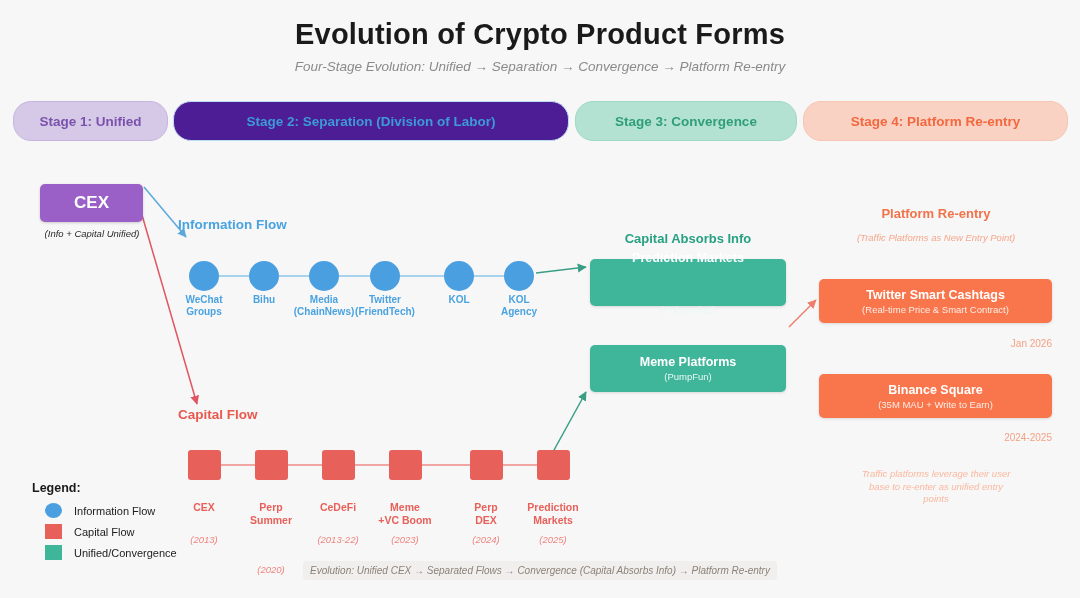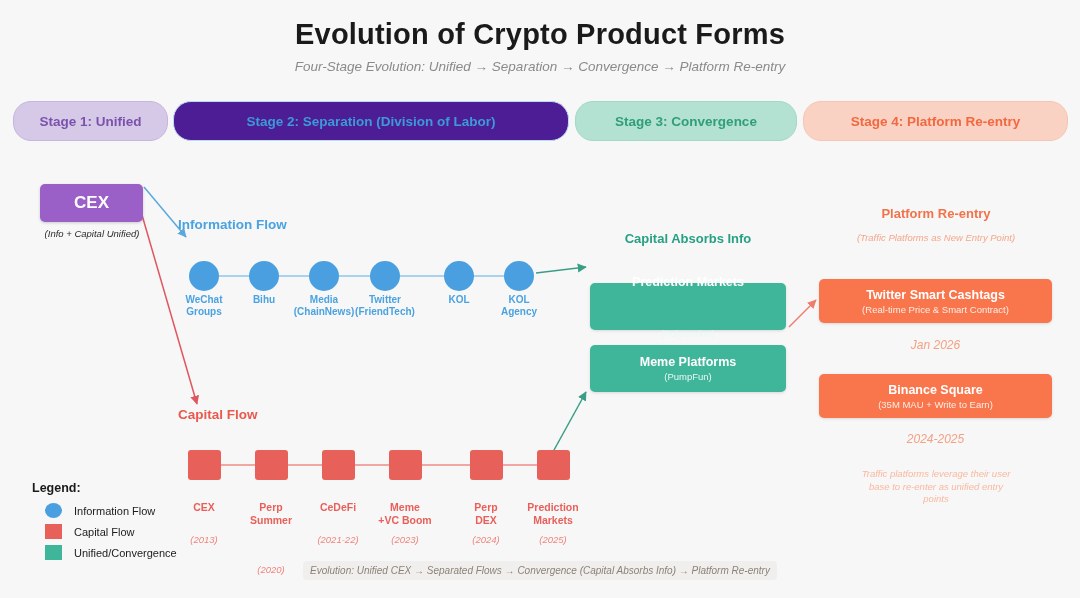--- a/index.html
+++ b/index.html
@@ -124,21 +124,21 @@
     background: #3fb59a;
     border-radius: 5px;
     box-sizing: border-box;
     display: flex; flex-direction: column;
     align-items: center; justify-content: center;
     color: #ffffff;
     box-shadow: 0 1px 3px rgba(0,0,0,.12);
   }
   .teal-box .t-main { font-size: 12.5px; font-weight: bold; }
   .teal-box .t-sub  { font-size: 9.5px; margin-top: 2px; color: #e9f8f4; }
-  #teal-prediction { top: 283px; gap: 37px; }
+  #teal-prediction { top: 259px; gap: 37px; }
   #teal-meme       { top: 345px; }
 
   
   #reentry-header {
     left: 820px; top: 206px; width: 232px;
     text-align: center;
     font-size: 13px; font-weight: bold; color: #f2724a;
   }
   #reentry-sub {
     left: 810px; top: 232px; width: 252px;
@@ -154,22 +154,22 @@
     color: #ffffff;
     box-shadow: 0 1px 3px rgba(0,0,0,.12);
   }
   .orange-box .o-main { font-size: 12.5px; font-weight: bold; }
   .orange-box .o-sub  { font-size: 9.5px; margin-top: 2px; color: #fdece4; text-align: center; }
   #orange-twitter { top: 279px; }
   #orange-binance { top: 374px; }
 
   .orange-date {
     width: 233px; left: 819px;
-    text-align: center;
-    font-size: 12px; font-style: italic; color: #f4a184;
+    text-align: right;
+    font-size: 10px; color: #f4a184;
   }
   #date-twitter { top: 338px; }
   #date-binance { top: 432px; }
 
   #reentry-note {
     left: 855px; top: 468px; width: 162px;
     text-align: center;
     font-size: 9.5px; font-style: italic; color: #fab89f;
     line-height: 12.5px;
   }
@@ -319,21 +319,21 @@
     <div>Perp</div>
     <div>DEX</div>
   </div>
   <div class="abs cap-node-label" style="left:553px">
     <div>Prediction</div>
     <div>Markets</div>
   </div>
 
   <div class="abs cap-node-year" style="left:204px; top:534px">(2013)</div>
   <div class="abs cap-node-year" style="left:271px; top:564px">(2020)</div>
-  <div class="abs cap-node-year" style="left:338px; top:534px">(2021-22)</div>
+  <div class="abs cap-node-year" style="left:338px; top:534px">(2013-22)</div>
   <div class="abs cap-node-year" style="left:405px; top:534px">(2023)</div>
   <div class="abs cap-node-year" style="left:486px; top:534px">(2024)</div>
   <div class="abs cap-node-year" style="left:553px; top:534px">(2025)</div>
 
   <div class="abs" id="converge-header">Capital Absorbs Info</div>
 
   <div class="abs teal-box" id="teal-prediction">
     <div class="t-main">Prediction Markets</div>
     <div class="t-sub">(Polymarket)</div>
   </div>

